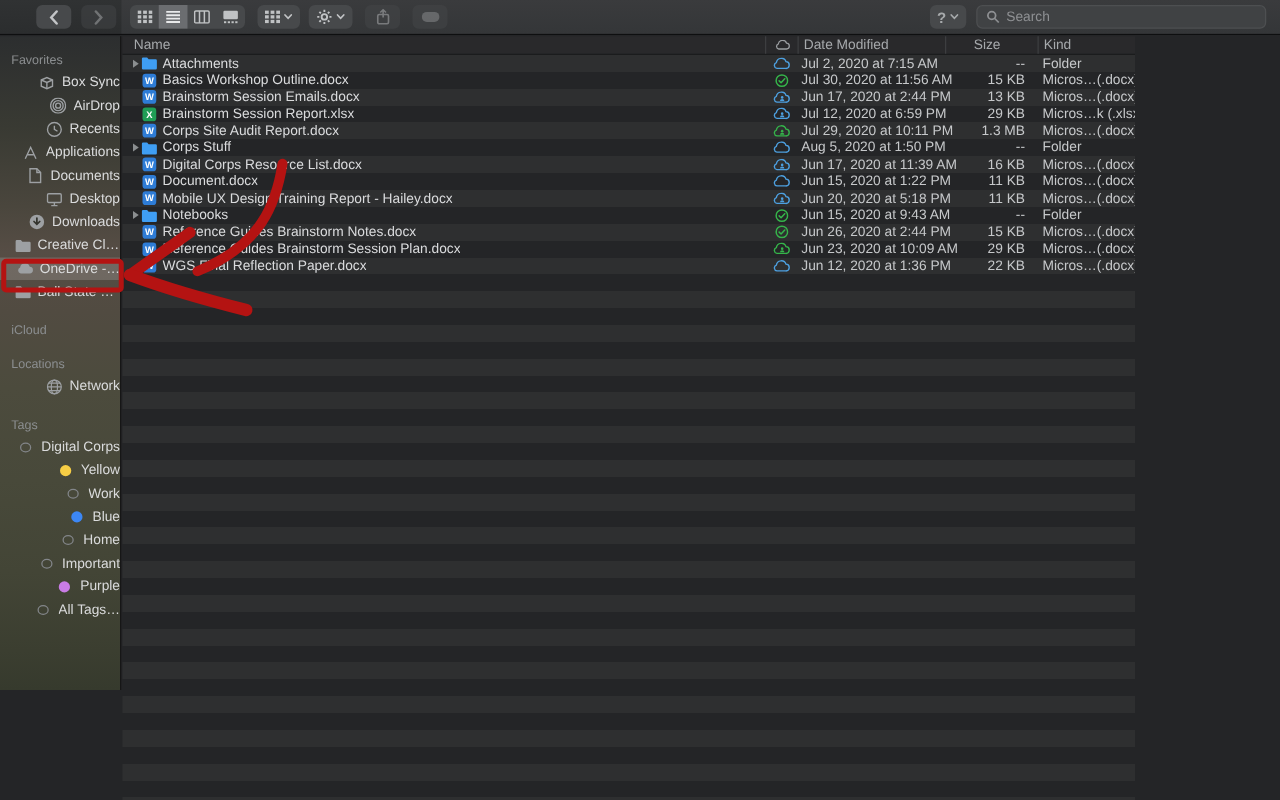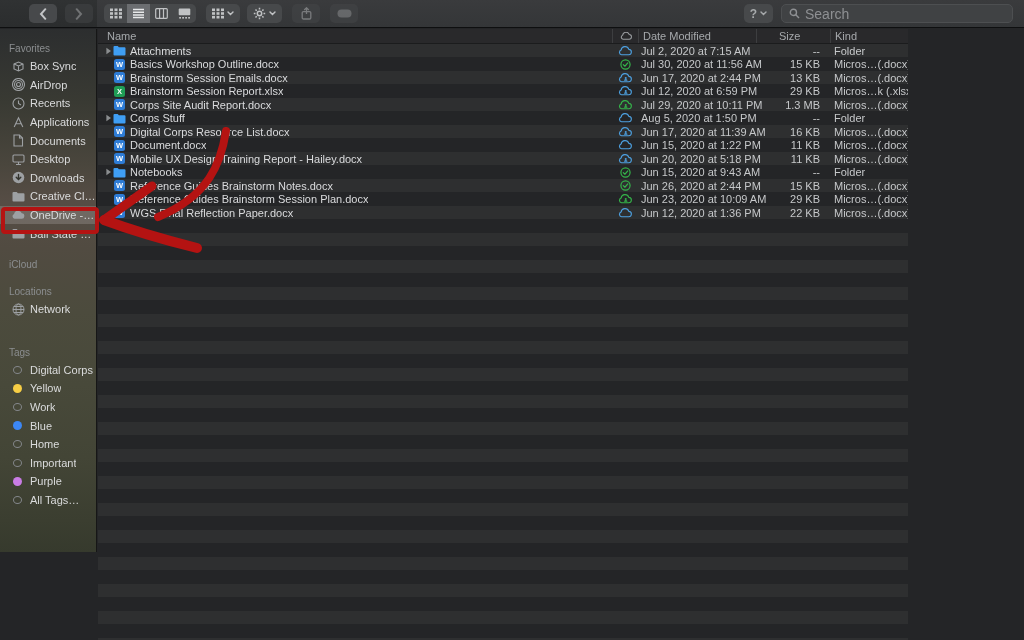--- a/index.html
+++ b/index.html
@@ -19,30 +19,30 @@
     display:flex;align-items:center;justify-content:center;gap:3px;padding:0 6px;}
   .tbtn.dim{opacity:.45;}
   .seg{display:flex;height:19px;border-radius:5px;overflow:hidden;background:#47494b;margin-left:1px;}
   .seg .sg{width:23px;height:100%;display:flex;align-items:center;justify-content:center;}
   .seg .sg.sel{background:#6b6d70;}
   .spacer{flex:1;}
   .acct{margin-right:8px;}
   .acct .q{font-size:12px;color:#a6a9ab;font-weight:bold;}
   .search{width:232px;height:19px;border-radius:5px;background:#404244;border:1px solid #4d4f51;
     display:flex;align-items:center;gap:5px;padding:0 7px;margin-right:5px;}
-  .search .ph{font-size:14px;color:#8e9093;text-align:right;}
+  .search .ph{font-size:11px;color:#8e9093;text-align:right;}
   .gap6{margin-left:7px;} .gap10{margin-left:10px;}
 
   
   .sidebar{position:absolute;top:29px;left:0;width:97px;height:523px;
     background:linear-gradient(180deg,#2c2e2f 0%,#393a33 14%,#4a463d 26%,#564d45 33%,
       #514b41 42%,#4c4b3d 54%,#48493a 68%,#434536 82%,#3b3e30 94%,#363a2d 100%);
     border-right:1px solid #161616;padding-top:5px;font-size:11px;}
   .sec-label{color:#8b8e90;font-size:10px;padding:3px 0 3px 9px;margin-top:6px;}
-  .side-item{height:18.6px;display:flex;align-items:center;gap:5px;padding-left:11px;color:#dadbdc;white-space:nowrap;}
+  .side-item{height:18.6px;display:flex;align-items:center;gap:5px;padding-left:11px;color:#dadbdc;white-space:nowrap;justify-content:flex-end;}
   .side-item.selected{background:rgba(255,255,255,0.16);}
   .side-ic{width:14px;height:14px;display:flex;align-items:center;justify-content:center;flex:0 0 14px;}
   .side-lab{overflow:hidden;text-overflow:ellipsis;}
   .tagdot{width:9px;height:9px;border-radius:50%;flex:0 0 9px;margin:0 3px 0 2px;}
   .tagdot.ring{background:transparent;border:1.5px solid #83868a;width:8px;height:8px;}
 
   
   .content{position:absolute;top:29px;left:98px;width:810px;height:611px;}
   .list-header{height:15px;background:#29292b;border-bottom:1px solid #1b1c1d;
     display:flex;font-size:11px;color:#a6a9ac;align-items:center;}
@@ -270,21 +270,21 @@
           <span class="side-ic">
             <svg width="13" height="13" viewBox="0 0 13 13" fill="none" stroke="#9da0a3" stroke-width="1">
               <circle cx="6.5" cy="6.5" r="5.5"></circle>
               <ellipse cx="6.5" cy="6.5" rx="2.5" ry="5.5"></ellipse>
               <path d="M1 6.5 H12 M1.8 3.5 H11.2 M1.8 9.5 H11.2"></path>
             </svg>
           </span>
           <span class="side-lab">Network</span>
         </div>
       </div>
-    <div class="sec-label" style="margin-top:25px;">Tags</div>
+    <div class="sec-label" style="margin-top:13px;">Tags</div>
     <div>
         <div class="side-item">
           <span class="tagdot ring"></span>
           <span class="side-lab">Digital Corps</span>
         </div>
         <div class="side-item">
           <span class="tagdot" style="background: rgb(247, 206, 69);"></span>
           <span class="side-lab">Yellow</span>
         </div>
         <div class="side-item">

